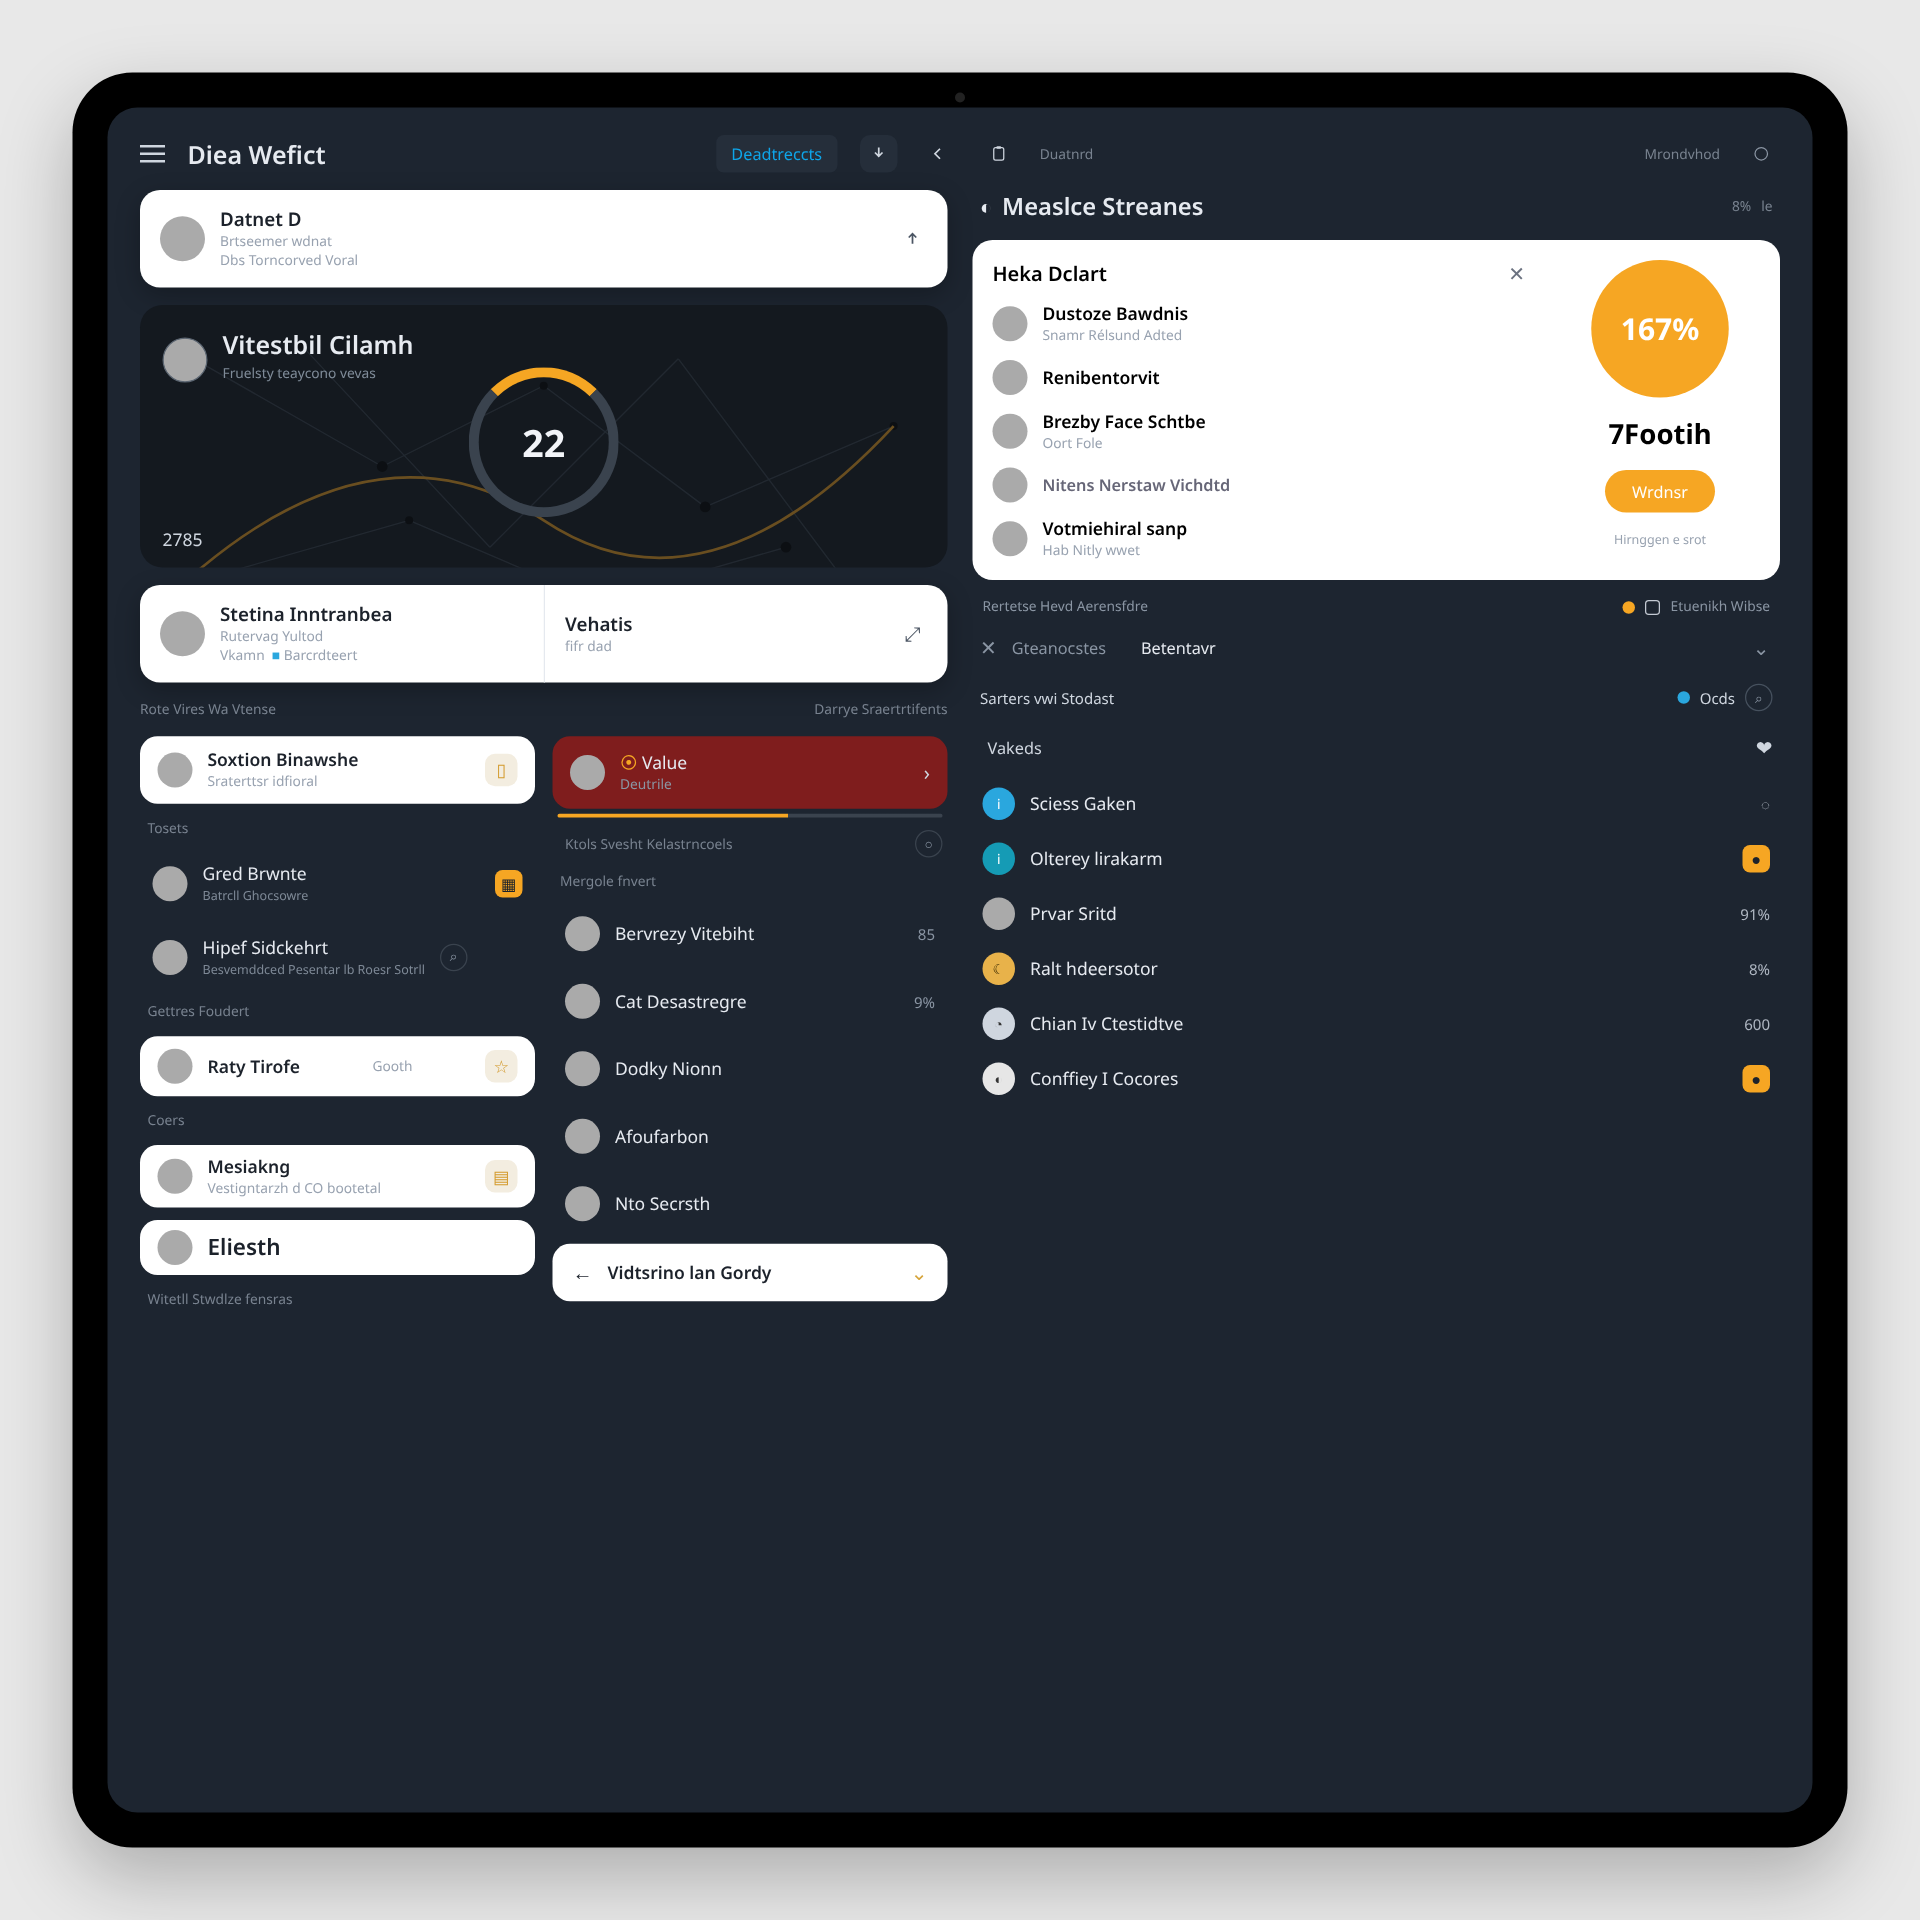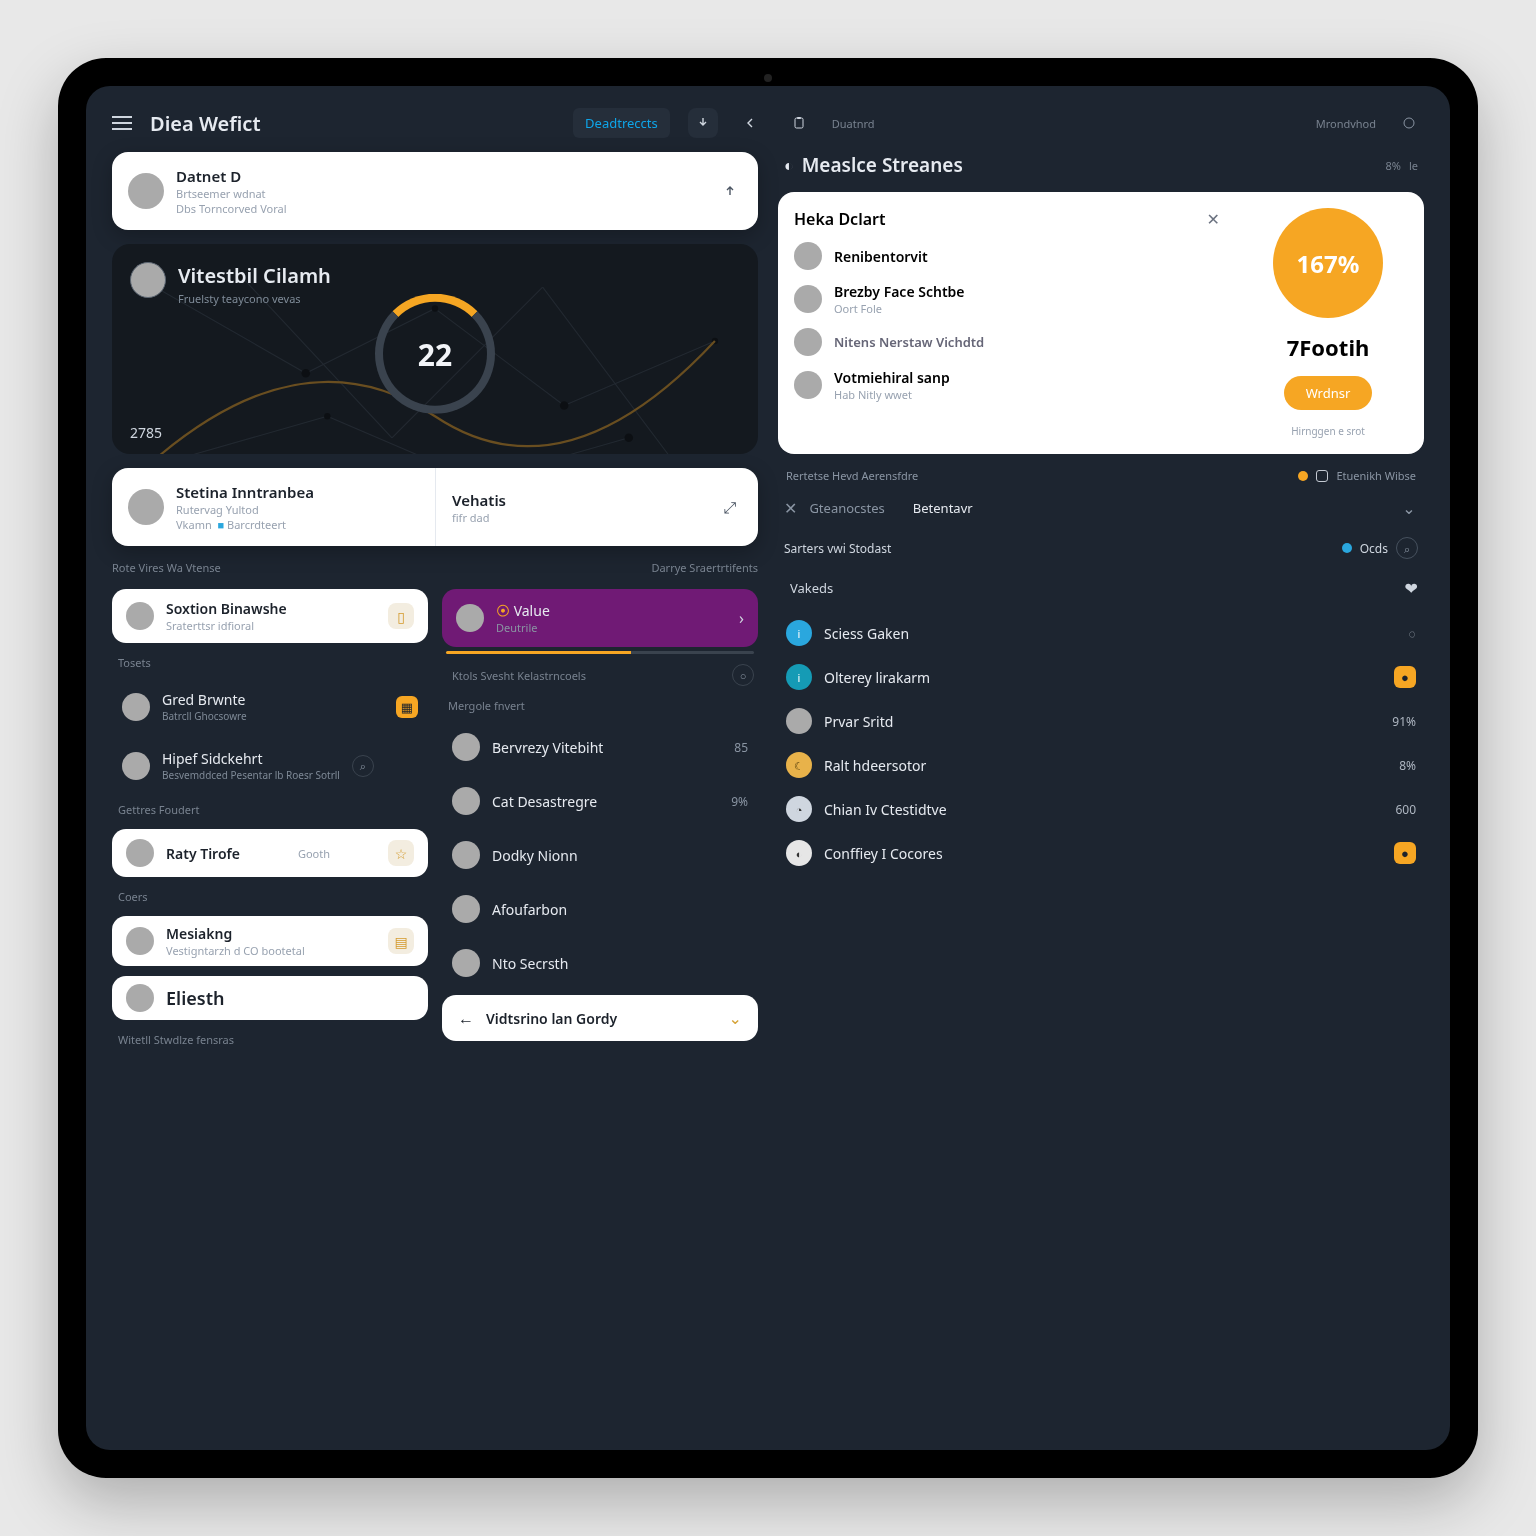--- a/index.html
+++ b/index.html
@@ -17,34 +17,34 @@
 .cols{display:grid;grid-template-columns:1fr 1fr;gap:20px;flex:1;min-height:0}
 .colL,.colR{display:flex;flex-direction:column;gap:14px;min-height:0}
 .card{background:#fff;border-radius:16px;padding:14px 16px;color:#1c222b;box-shadow:0 6px 20px rgba(0,0,0,.25)}
 .row{display:flex;align-items:center;gap:12px}
 .av{width:36px;height:36px;border-radius:50%;background:#aaa;flex:none}
 .t1{font-weight:600;font-size:15px}
 .t2{font-size:11px;color:#98a2b0}
 .arrow{margin-left:auto;width:24px;height:24px;display:flex;align-items:center;justify-content:center;color:#4b5563}
 .mapcard{background:#14191f;border-radius:18px;padding:18px;color:#e7ebf1;position:relative;overflow:hidden;height:210px}
 .mesh{position:absolute;inset:0;opacity:.38}
-.map-head{display:flex;align-items:flex-start;gap:12px;position:relative;z-index:2}
+.map-head{display:flex;align-items:flex-end;gap:12px;position:relative;z-index:2}
 .map-head .av{border:1px solid #5c6672}
 .map-sub{font-size:11px;color:#7f8b98;margin-top:2px}
 .ring{position:absolute;left:50%;top:50%;transform:translate(-50%,-46%);width:120px;height:120px;border-radius:50%;border:8px solid #3a434e;border-top-color:#f5a623;z-index:2;display:flex;align-items:center;justify-content:center;font-size:30px;font-weight:700;color:#f2f4f8}
 .corner{position:absolute;left:18px;bottom:12px;font-size:14px;color:#cfd6df;z-index:2}
 .split{display:grid;grid-template-columns:1fr 1fr}
 .vline{border-left:1px solid #e5e9ef}
 .rowDk{display:flex;align-items:center;gap:12px;background:transparent;padding:8px 10px;border-radius:10px}
 .rowDk .name{font-size:14px;color:#e6eaf0}
 .rowDk .sub{font-size:10px;color:#7e8996}
 .rowWh{background:#fff;color:#1c222b;border-radius:14px;padding:10px 14px;display:flex;align-items:center;gap:12px}
 .tag{margin-left:auto;width:26px;height:26px;border-radius:8px;background:#f3ede0;display:flex;align-items:center;justify-content:center;color:#d39a2c;font-size:14px}
 .tagO{margin-left:auto;width:22px;height:22px;border-radius:6px;background:#f6a623;display:flex;align-items:center;justify-content:center;color:#1c222b;font-size:13px}
-.darkTile{background:#701a75;border-radius:14px;padding:12px 14px;display:flex;align-items:center;gap:12px}
+.darkTile{background:#7f1d1d;border-radius:14px;padding:12px 14px;display:flex;align-items:center;gap:12px}
 .darkTile .chev{margin-left:auto;color:#cfd6df}
 .panel{background:#fff;border-radius:16px;padding:16px;display:flex;gap:28px}
 .panel-left{flex:1;display:flex;flex-direction:column;gap:12px}
 .panel-right{width:160px;display:flex;flex-direction:column;align-items:center;gap:14px}
 .big-circle{width:110px;height:110px;border-radius:50%;background:#f6a623;display:flex;align-items:center;justify-content:center;color:#fff;font-weight:700;font-size:24px}
 .btnO{background:#f6a623;color:#fff;border:none;padding:8px 22px;border-radius:18px;font-size:13px}
 .muted{font-size:10px;color:#98a2b0}
 .close{margin-left:auto;color:#6b7280;cursor:pointer}
 .panel-foot{display:flex;align-items:center;gap:8px;font-size:11px;color:#8a95a3}
 .dotO{width:10px;height:10px;background:#f6a623;border-radius:50%}
@@ -301,20 +301,27 @@
         </div>
 
         <div class="panel">
           <div class="panel-left">
             <div class="row">
                 <div class="t1" style="font-size:16px">Heka Dclart</div>
                 <div class="close">✕</div>
               </div>
             <div class="row">
                 <div class="avXs"></div>
+                <div>
+                  <div class="t1" style="font-size:14px">Dustoze Bawdnis</div>
+                  <div class="t2">Snamr Rélsund Adted</div>
+                </div>
+              </div>
+            <div class="row">
+                <div class="avXs"></div>
                 <div class="t1" style="font-size:14px">Renibentorvit</div>
               </div>
             <div class="row">
                 <div class="avXs"></div>
                 <div>
                   <div class="t1" style="font-size:14px">Brezby Face Schtbe</div>
                   <div class="t2">Oort Fole</div>
                 </div>
               </div>
             <div class="row">

